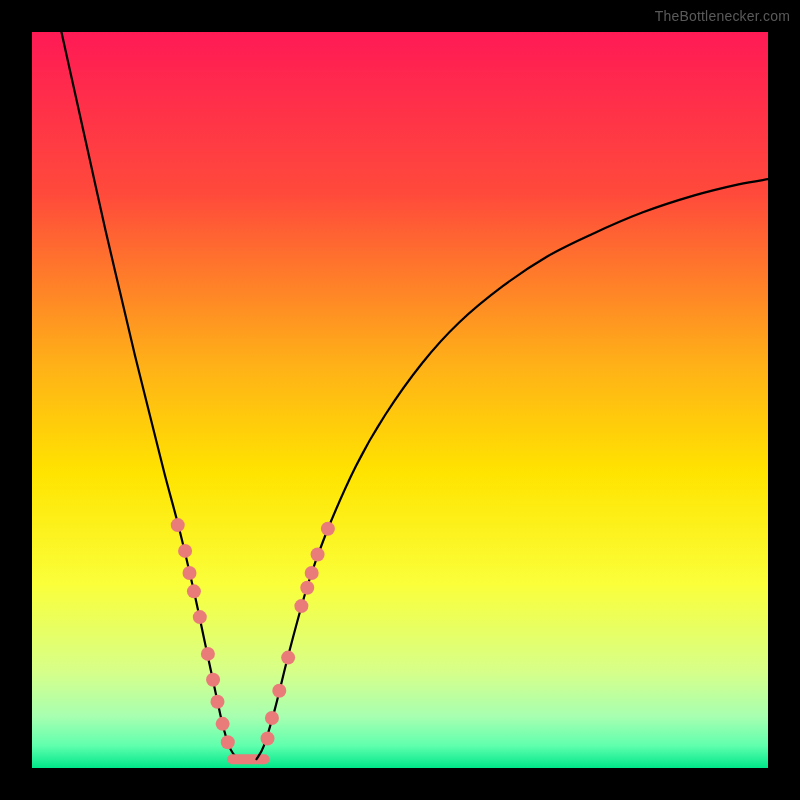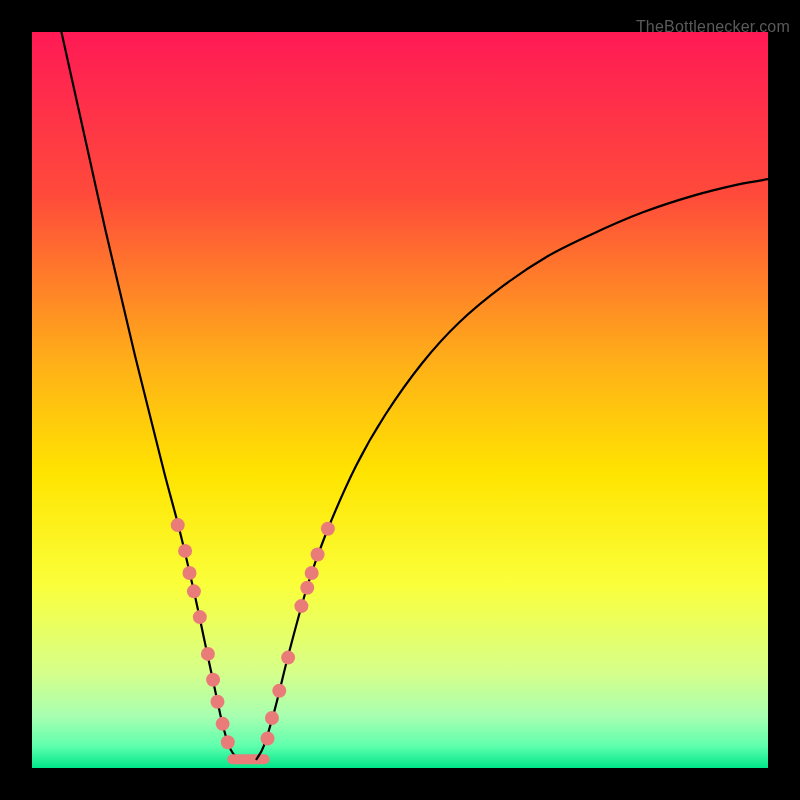--- a/index.html
+++ b/index.html
@@ -24,24 +24,24 @@
     height: 736px;
     overflow: hidden;
   }
   .plot-area svg {
     display: block;
     width: 736px;
     height: 736px;
   }
   .watermark {
     position: absolute;
-    top: 18px;
+    top: 8px;
     right: 10px;
     color: #5a5a5a;
-    font-size: 16px;
+    font-size: 14px;
     font-weight: 500;
     letter-spacing: 0.2px;
     user-select: none;
   }
 </style>
 </head>
 <body>
 
 <div class="frame">
   <div class="plot-area">

